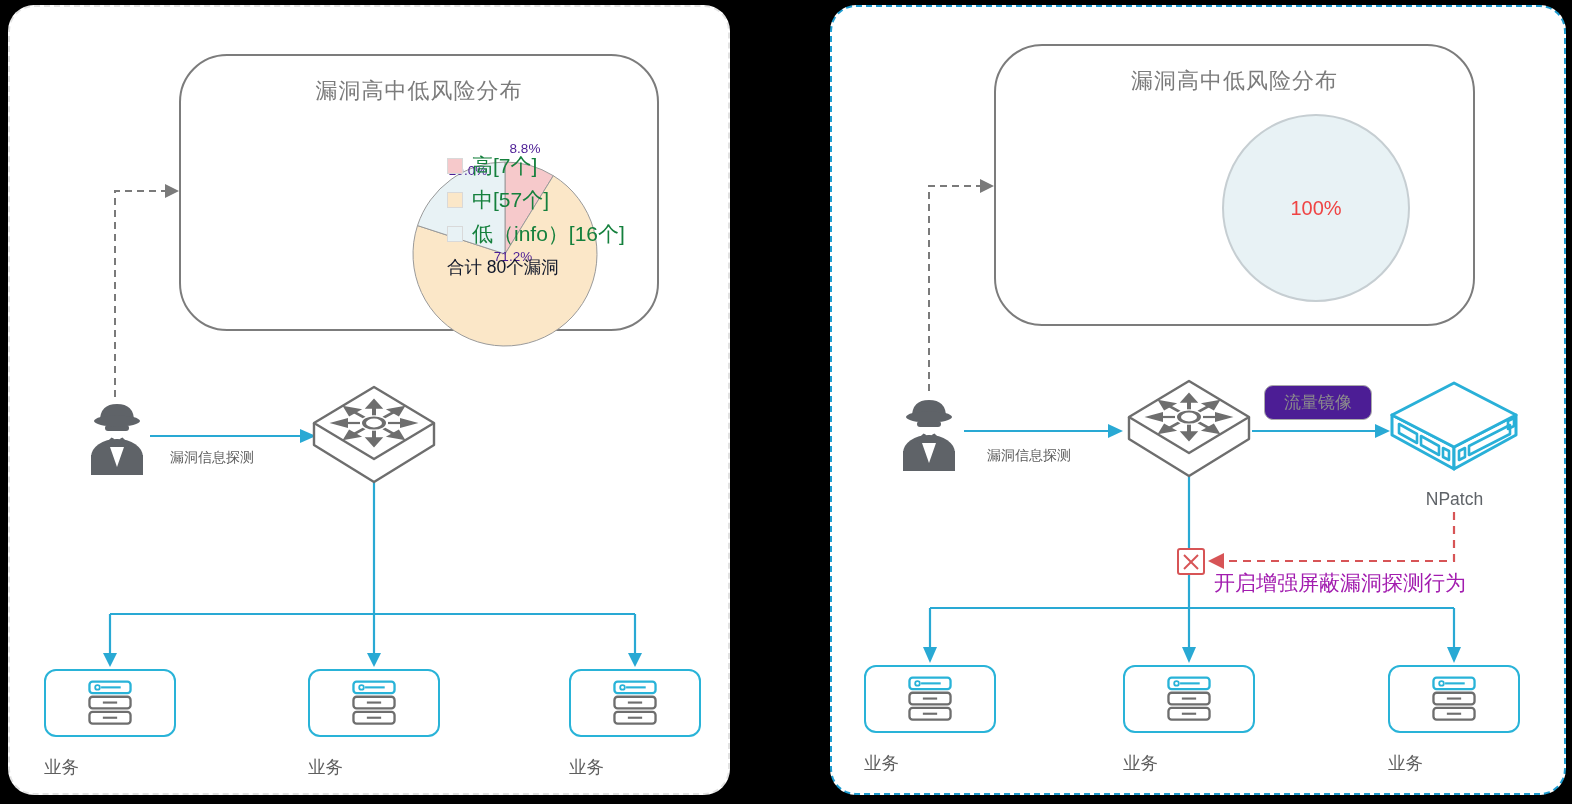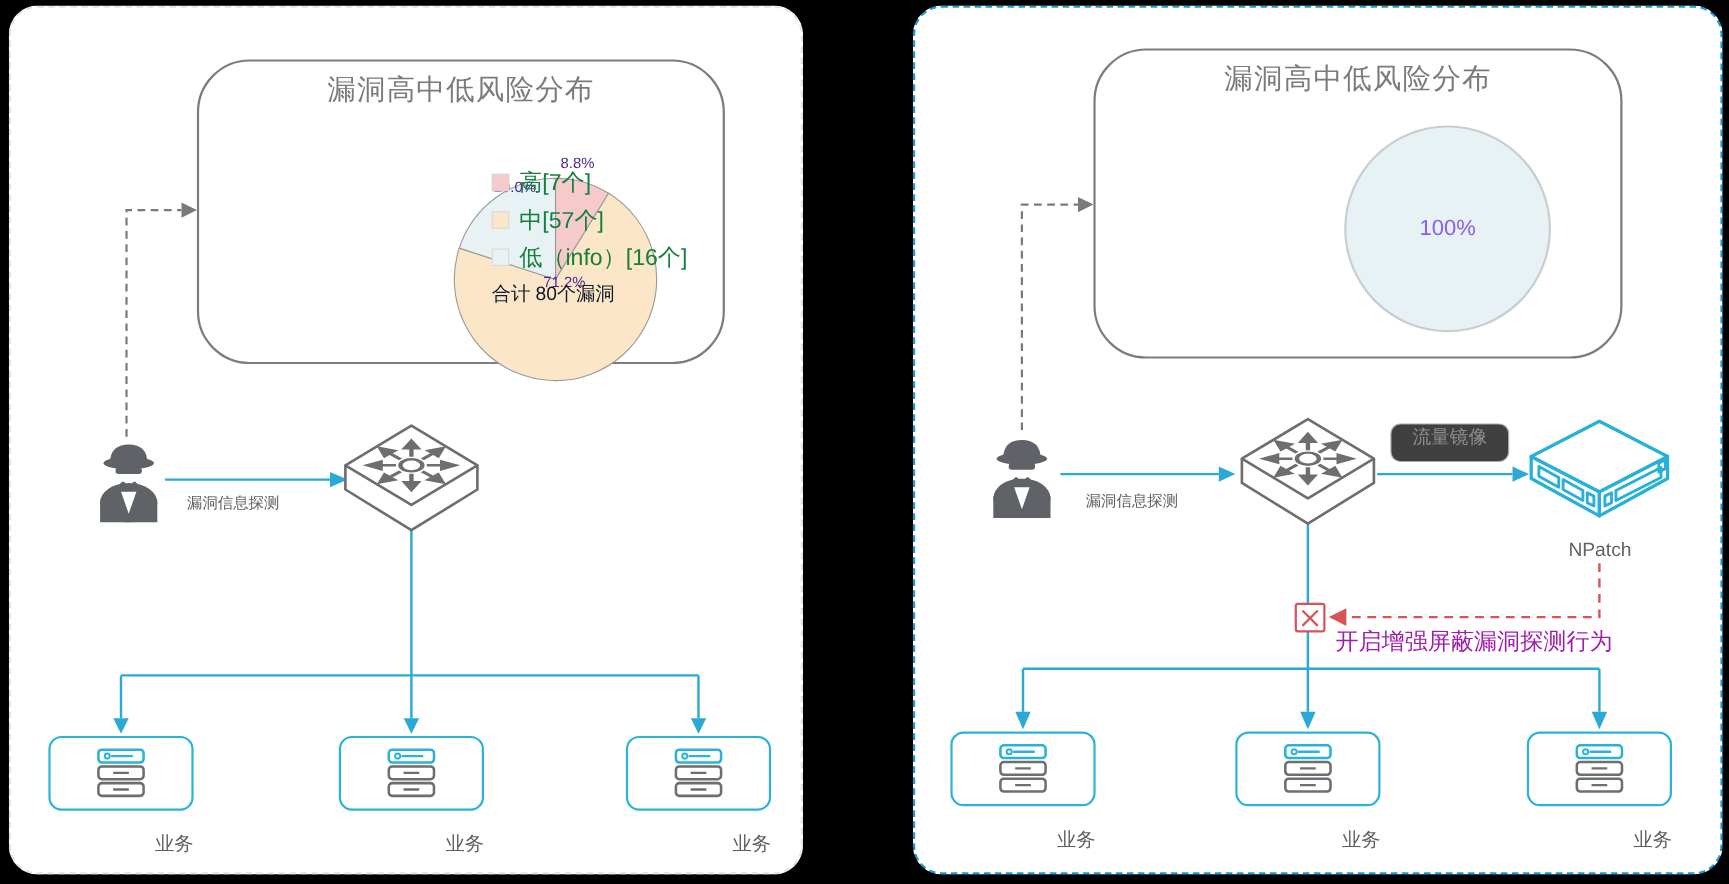--- a/index.html
+++ b/index.html
@@ -2,39 +2,39 @@
 <html><head>
 <meta charset="utf-8">
 <style>
   html,body{margin:0;padding:0;background:#000;}
   body{width:1572px;height:804px;position:relative;font-family:"Liberation Sans","DejaVu Sans",sans-serif;overflow:hidden;}
   .panel{position:absolute;top:5px;height:790px;background:#fff;border-radius:26px;box-sizing:border-box;}
   .panel-left{left:8px;width:722px;border:2px dashed #e3e3e3;}
   .panel-right{left:830px;width:736px;border:2px dashed #1e9cd0;}
   .abs{position:absolute;}
   .chart-box{position:absolute;background:#fff;border:2px solid #7c7c7c;border-radius:48px;box-sizing:border-box;}
-  .chart-title{position:absolute;left:0;right:0;top:8px;text-align:center;font-size:26px;color:#7b7b7b;letter-spacing:1px;}
+  .chart-title{position:absolute;left:0;right:0;top:20px;text-align:center;font-size:22px;color:#7b7b7b;letter-spacing:1px;}
   .legend{position:absolute;}
   .legend-row{display:flex;align-items:center;height:34px;}
   .swatch{width:14px;height:14px;border:1px solid #d9d9d9;margin-right:9px;flex:0 0 auto;}
   .legend-label{font-size:21px;color:#15803d;white-space:nowrap;}
   .legend-total{font-size:17.5px;color:#0f172a;height:32px;display:flex;align-items:center;white-space:nowrap;}
   .pct-label{position:absolute;transform:translate(-50%,-50%);font-size:13.5px;color:#4c1d95;white-space:nowrap;}
-  .center-label{position:absolute;transform:translate(-50%,-50%);font-size:20px;color:#8b5cf6;}
+  .center-label{position:absolute;transform:translate(-50%,-50%);font-size:20px;color:#ef4444;}
   .conn{position:absolute;inset:0;width:100%;height:100%;z-index:1;}
   .gray-dash{stroke:#7a7a7a;stroke-width:2;fill:none;stroke-dasharray:7 5;}
   .gray-fill{fill:#7a7a7a;}
   .teal-line{stroke:#29a9d4;stroke-width:2.2;fill:none;}
   .teal-fill{fill:#29a9d4;}
   .red-dash{stroke:#d75456;stroke-width:2.2;fill:none;stroke-dasharray:8 6;}
   .red-fill{fill:#d75456;}
   .probe-label{position:absolute;font-size:14px;color:#5f5f5f;white-space:nowrap;z-index:2;}
   .server-box{position:absolute;width:132px;height:68px;border:2.5px solid #29b3d8;border-radius:12px;background:#fff;box-sizing:border-box;display:flex;align-items:center;justify-content:center;z-index:2;}
-  .server-label{position:absolute;width:132px;text-align:right;font-size:17.5px;color:#5f5f5f;z-index:2;}
-  .mirror-box{position:absolute;border:1.5px solid #ababab;border-radius:9px;background:#404040;display:flex;justify-content:center;font-size:17px;color:#8c8c8c;box-sizing:border-box;z-index:2;}
+  .server-label{position:absolute;width:132px;text-align:left;font-size:17.5px;color:#5f5f5f;z-index:2;}
+  .mirror-box{position:absolute;border:1.5px solid #ababab;border-radius:9px;background:#4c1d95;display:flex;align-items:center;justify-content:center;font-size:17px;color:#8c8c8c;box-sizing:border-box;z-index:2;}
   .npatch-label{position:absolute;text-align:center;font-size:17.5px;color:#5f6368;z-index:2;}
   .block-text{position:absolute;font-size:21px;color:#a21caf;white-space:nowrap;z-index:2;}
   .x-box{position:absolute;width:28px;height:27px;background:#fff;border:2.2px solid #d75456;border-radius:3px;box-sizing:border-box;display:flex;align-items:center;justify-content:center;z-index:3;}
   .icon-abs{position:absolute;z-index:2;}
 </style>
 </head>
 <body>
 
 <div class="panel panel-left">
 

